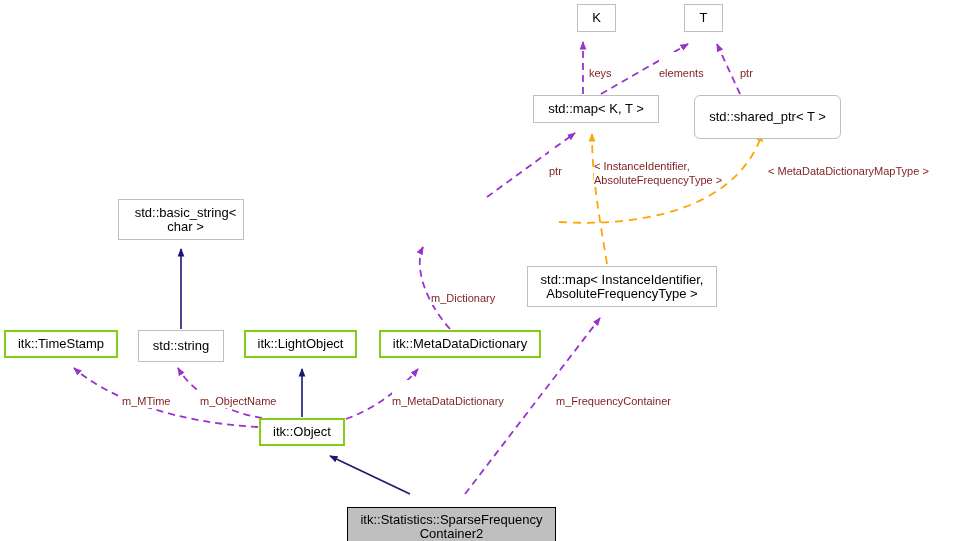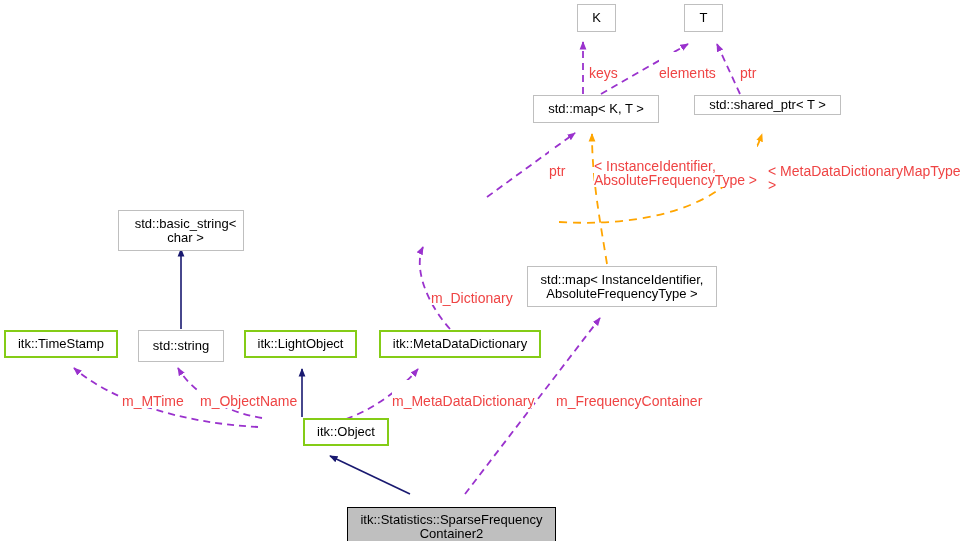--- a/index.html
+++ b/index.html
@@ -41,23 +41,23 @@
   }
   .node.external {
     border: 1px solid #bfbfbf;
   }
   .node.current {
     border: 1px solid #000000;
     background: #bfbfbf;
   }
   .edge-label {
     position: absolute;
-    font-size: 14px;
+    font-size: 11px;
     line-height: 14px;
-    color: #ef4444;
+    color: #7f1d1d;
     background: #ffffff;
     white-space: pre-line;
     z-index: 6;
   }
 </style>
 </head>
 <body>
 
 <div id="canvas">
 
@@ -108,25 +108,25 @@
   </div>
 
   <div class="node external" style="left:684px;top:4px;width:39px;height:28px;">
     <span>T</span>
   </div>
 
   <div class="node external" style="left:533px;top:95px;width:126px;height:28px;">
     <span>std::map&lt; K, T &gt;</span>
   </div>
 
-  <div class="node external" style="left:694px;top:95px;width:147px;height:20px;">
+  <div class="node external" style="left:694px;top:95px;width:147px;height:44px;border-radius:6px;">
     <span>std::shared_ptr&lt; T &gt;</span>
   </div>
 
-  <div class="node external" style="left:118px;top:210px;width:126px;height:41px;padding-left:9px;">
+  <div class="node external" style="left:118px;top:199px;width:126px;height:41px;padding-left:9px;">
     <span>std::basic_string&lt;
 char &gt;</span>
   </div>
 
 
   <div class="node external" style="left:527px;top:266px;width:190px;height:41px;">
     <span>std::map&lt; InstanceIdentifier,
 AbsoluteFrequencyType &gt;</span>
   </div>
 
@@ -139,21 +139,21 @@
   </div>
 
   <div class="node internal" style="left:244px;top:330px;width:113px;height:28px;">
     <span>itk::LightObject</span>
   </div>
 
   <div class="node internal" style="left:379px;top:330px;width:162px;height:28px;">
     <span>itk::MetaDataDictionary</span>
   </div>
 
-  <div class="node internal" style="left:259px;top:418px;width:86px;height:28px;margin-left:44px;">
+  <div class="node internal" style="left:259px;top:418px;width:86px;height:28px;">
     <span>itk::Object</span>
   </div>
 
   <div class="node current" style="left:347px;top:507px;width:209px;height:40px;">
     <span>itk::Statistics::SparseFrequency
 Container2</span>
   </div>
 
   <div class="edge-label" style="left:589px;top:52px;">
     <span>keys</span>

